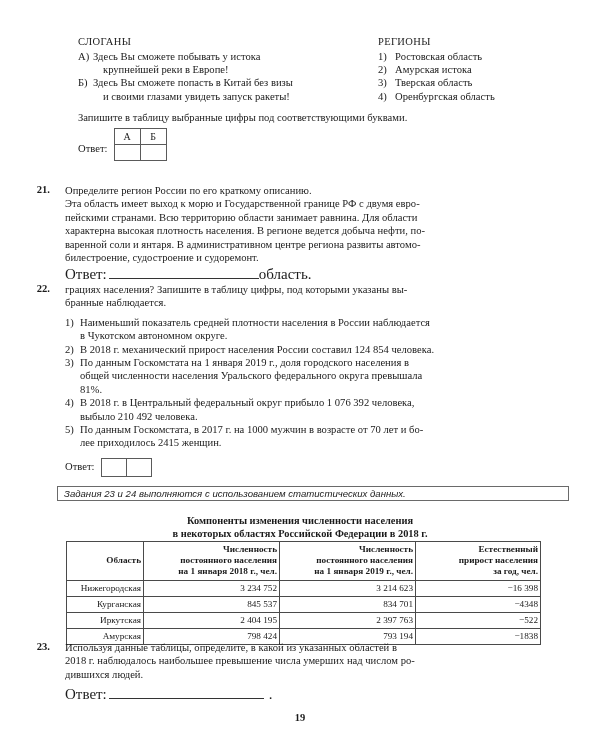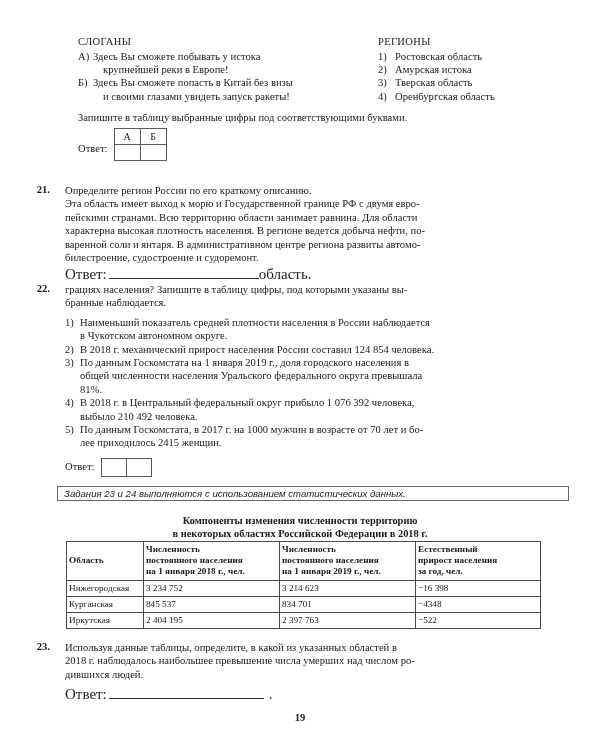--- a/index.html
+++ b/index.html
@@ -178,21 +178,21 @@
     top: 541px;
     width: 454px;
     border-collapse: collapse;
     table-layout: fixed;
   }
   .data-table th,
   .data-table td {
     border: 1px solid #4a4a4a;
     font-size: 9.2px;
     line-height: 11px;
-    text-align: left;
+    text-align: right;
     padding: 1px 2px;
     font-weight: normal;
     margin-top: 25px;
   }
   .data-table thead th {
     font-weight: bold;
     padding: 2px 2px 3px;
   }
   .data-table thead th span { display: block; }
   .data-table tbody td { height: 13px; }
@@ -361,21 +361,21 @@
           </table>
       </div>
     </div>
   </div>
 
   <div class="callout">
     <span>Задания 23 и 24 выполняются с использованием статистических данных.</span>
   </div>
 
   <div class="tbl-title">
-    <span style="display:block;">Компоненты изменения численности территорию</span>
+    <span style="display:block;">Компоненты изменения численности населения</span>
     <span style="display:block;">в некоторых областях Российской Федерации в 2018 г.</span>
   </div>
 
   <table class="data-table">
     <thead>
       <tr>
         <th class="col-region">
           <span>Область</span>
         </th>
         <th class="col-num">
@@ -407,20 +407,26 @@
         <td>845 537</td>
         <td>834 701</td>
         <td>−4348</td>
       </tr>
       <tr>
         <td>Иркутская</td>
         <td>2 404 195</td>
         <td>2 397 763</td>
         <td>−522</td>
       </tr>
+      <tr>
+        <td>Амурская</td>
+        <td>798 424</td>
+        <td>793 194</td>
+        <td>−1838</td>
+      </tr>
     </tbody>
   </table>
 
   <div class="q" style="left:20px; top:641px;">
     <div class="q-num">23.</div>
     <div class="q-body">
       <div class="just">
         <span class="ln">Используя данные таблицы, определите, в какой из указанных областей в</span>
         <span class="ln">2018 г. наблюдалось наибольшее превышение числа умерших над числом ро-</span>
         <span class="ln">дившихся людей.</span>

